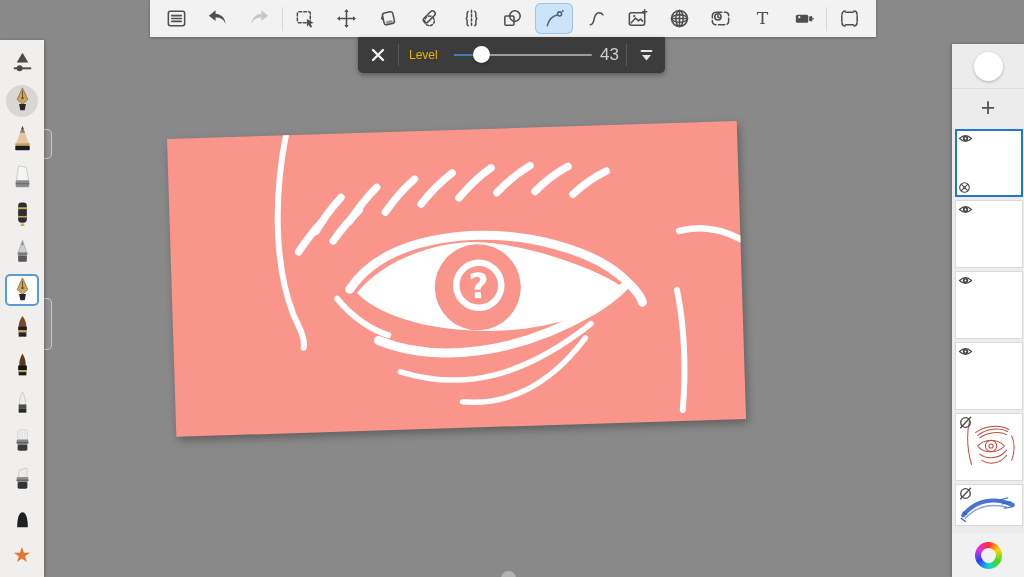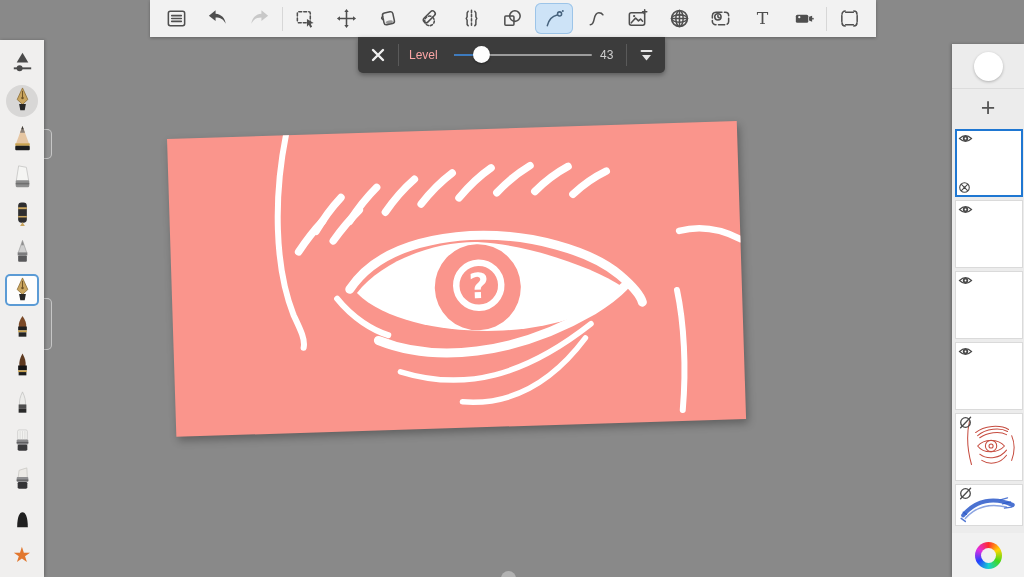--- a/index.html
+++ b/index.html
@@ -25,27 +25,27 @@
   
   .level-popup {
     position:absolute; left:358px; top:37px; width:307px; height:36px;
     background:#3c3c3c; border-radius:0 0 5px 5px; z-index:6;
     display:flex; align-items:center; box-shadow:0 2px 5px rgba(0,0,0,.35);
   }
   .lp-close { width:40px; height:36px; background:transparent; border:none; color:#f0f0f0;
     display:flex; align-items:center; justify-content:center; }
   .lp-close svg { width:14px; height:14px; }
   .lp-div { width:1px; height:22px; background:#5a5a5a; }
-  .lp-label { font-size:12px; color:#fca5a5; padding:0 8px 0 10px; }
+  .lp-label { font-size:12px; color:#eab308; padding:0 8px 0 10px; }
   .lp-track-wrap { position:relative; flex:1; height:20px; margin:0 8px; }
   .lp-track { position:absolute; left:0; right:0; top:9px; height:2px; background:#9d9d9d; border-radius:1px; }
   .lp-fill { position:absolute; left:0; top:9px; height:2px; background:#3d7bbf; border-radius:1px; }
   .lp-thumb { position:absolute; top:1px; width:17px; height:17px; border-radius:50%; background:#fdfdfd;
     box-shadow:0 1px 2px rgba(0,0,0,.4); }
-  .lp-value { width:26px; text-align:left; font-size:12px; color:#cfcfcf; padding-right:10px; }
+  .lp-value { width:26px; text-align:left; font-size:17px; color:#cfcfcf; padding-right:10px; }
   .lp-collapse { width:38px; height:36px; background:transparent; border:none; color:#e4e4e4;
     display:flex; align-items:center; justify-content:center; }
   .lp-collapse svg { width:15px; height:15px; }
 
   
   .left-toolbar {
     position:absolute; left:0; top:40px; width:44px; height:537px; background:#f0efee;
     box-shadow:1px 0 3px rgba(0,0,0,.25); z-index:4;
     display:flex; flex-direction:column; align-items:center; justify-content:space-between;
     padding:7px 0 6px 0;

